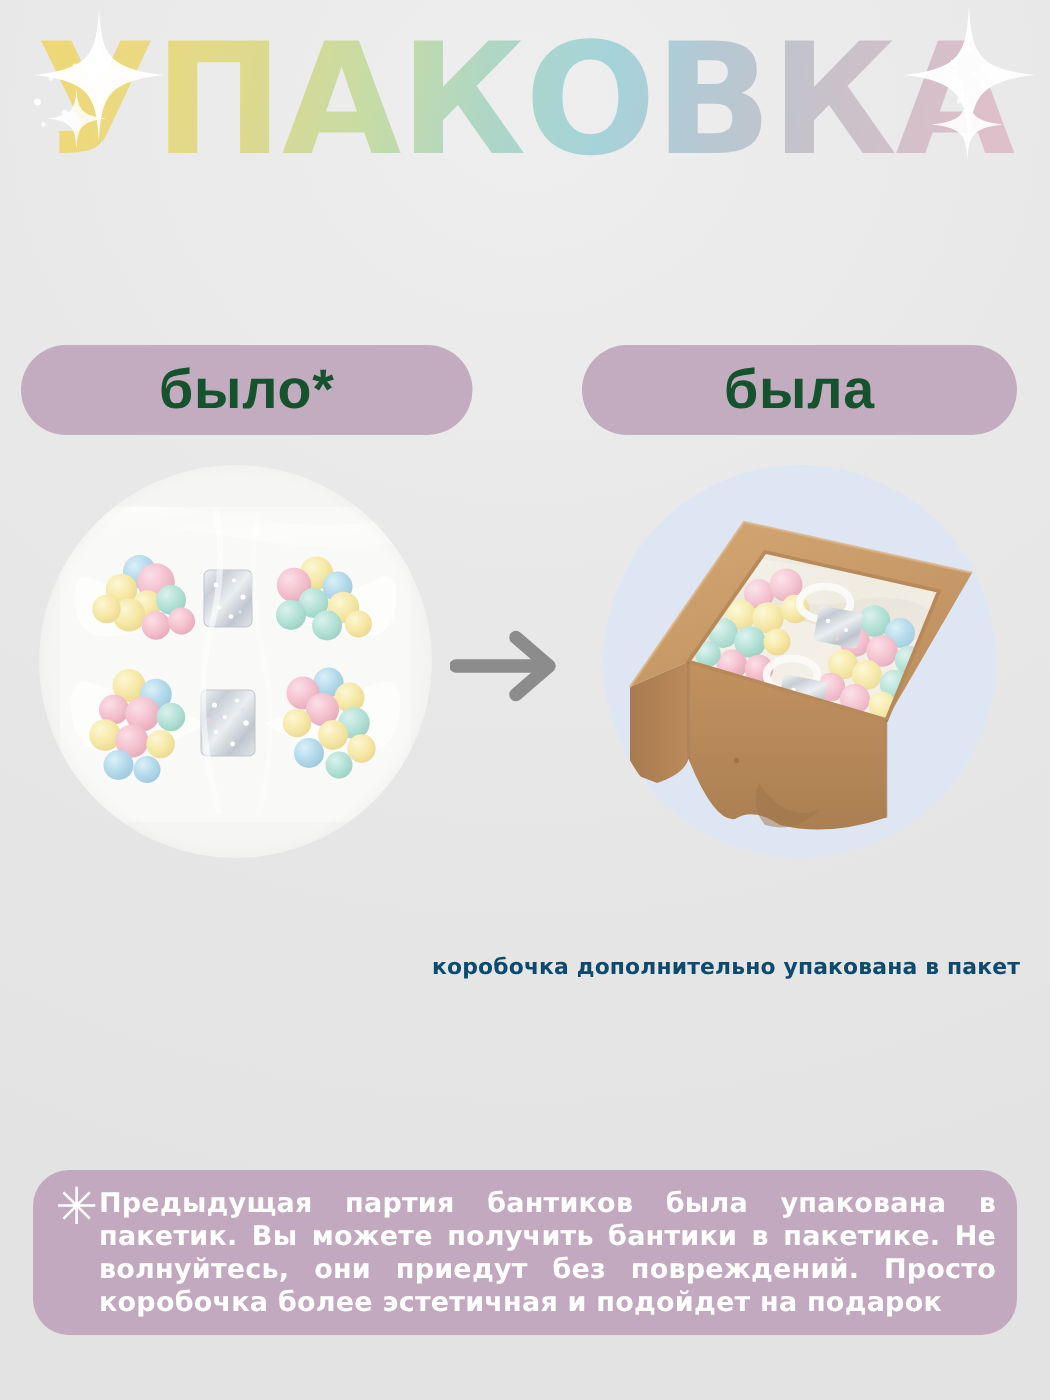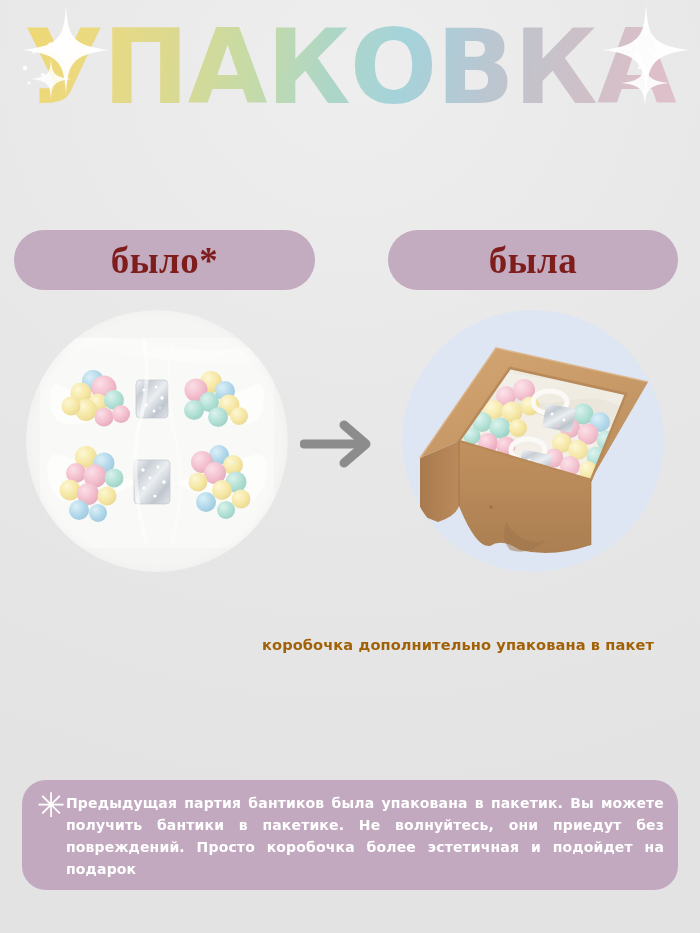--- a/index.html
+++ b/index.html
@@ -28,22 +28,22 @@
     color:transparent;-webkit-text-fill-color:transparent;
     font-family:"DejaVu Sans","Liberation Sans",sans-serif;
   }
   .sparkle{position:absolute;pointer-events:none;}
   .sparkle svg{display:block;}
 
   
   .badge{
     position:absolute;height:60px;border-radius:34px;
     display:flex;align-items:center;justify-content:center;
-    color:#7f1d1d;font-size:37px;font-weight:bold;letter-spacing:0.5px;
-    font-family:Liberation Serif, serif;
+    color:#14532d;font-size:37px;font-weight:bold;letter-spacing:0.5px;
+    font-family:Liberation Sans, sans-serif;
   }
   #badge-left{left:14px;top:230px;width:301px;background:#c3abc0;}
   #badge-right{left:388px;top:230px;width:290px;background:#c3abc0;}
 
   
   .photo{position:absolute;width:262px;height:262px;border-radius:50%;overflow:hidden;}
   #photo-left{left:26px;top:310px;
     background:radial-gradient(circle at 48% 44%, #fbfbfa 0%, #f4f4f2 55%, #e9e9e8 80%, #e6e6e7 100%);
     -webkit-mask-image:radial-gradient(circle at 50% 50%, #000 66%, transparent 84%);
     mask-image:radial-gradient(circle at 50% 50%, #000 66%, transparent 84%);}
@@ -52,38 +52,38 @@
     -webkit-mask-image:radial-gradient(circle at 50% 50%, #000 70%, transparent 86%);
     mask-image:radial-gradient(circle at 50% 50%, #000 70%, transparent 86%);}
   .photo svg{display:block;width:262px;height:262px;}
 
   
   #arrow{position:absolute;left:300px;top:418px;width:76px;height:52px;}
 
   
   #caption{
     position:absolute;left:236px;top:636px;width:444px;
-    text-align:center;color:#a16207;font-size:14.6px;font-weight:bold;
+    text-align:right;color:#0c4a6e;font-size:14.6px;font-weight:bold;
     letter-spacing:0.1px;white-space:nowrap;
     font-family:"DejaVu Sans","Liberation Sans",sans-serif;
   }
 
   
   #footer{
     position:absolute;left:22px;top:780px;width:656px;height:110px;
     background:#c2a9bf;border-radius:24px;box-sizing:border-box;
   }
   #footer-asterisk{
     position:absolute;left:14px;top:10px;width:30px;height:30px;
     color:#ffffff;font-size:34px;line-height:30px;text-align:center;
     font-family:"DejaVu Sans","Liberation Sans",sans-serif;
   }
   #footer-text{
     position:absolute;left:44px;top:12px;width:598px;
-    color:#ffffff;font-size:14px;font-weight:bold;line-height:22px;
+    color:#ffffff;font-size:18px;font-weight:bold;line-height:22px;
     text-align:justify;letter-spacing:0.15px;
     font-family:"DejaVu Sans","Liberation Sans",sans-serif;
   }
 </style>
 </head>
 <body>
 
 <div id="header">
 
   <div id="title">УПАКОВКА</div>

